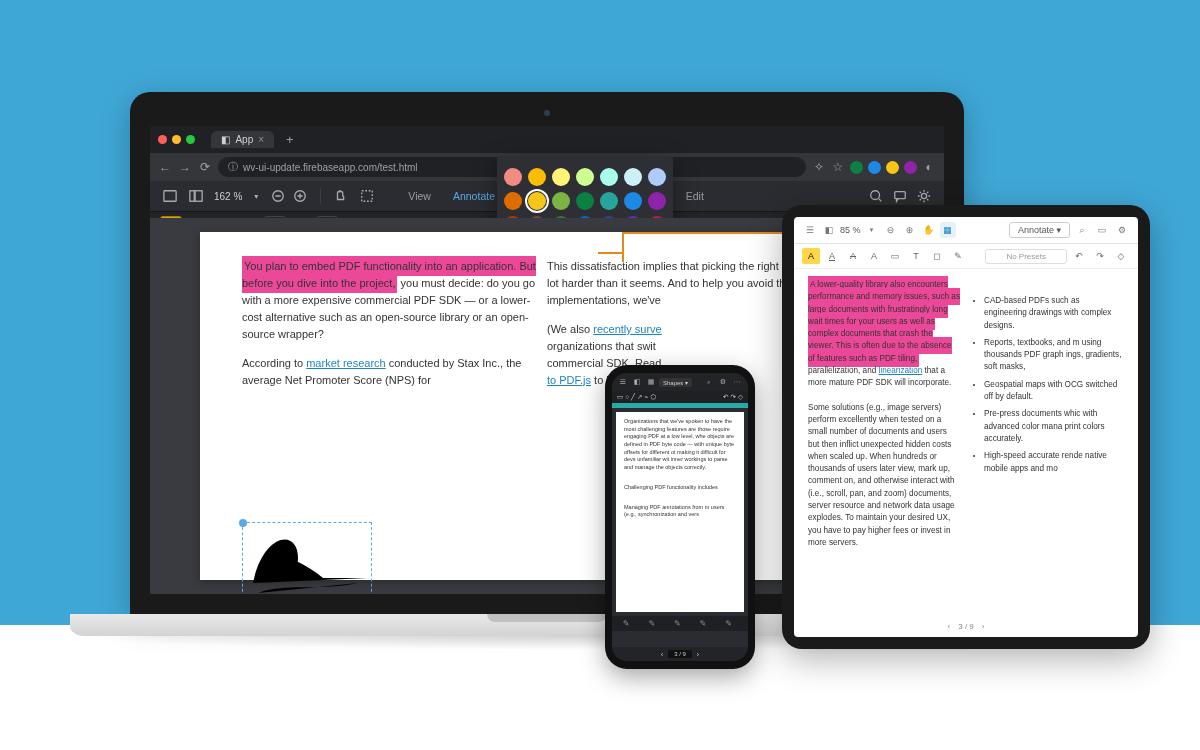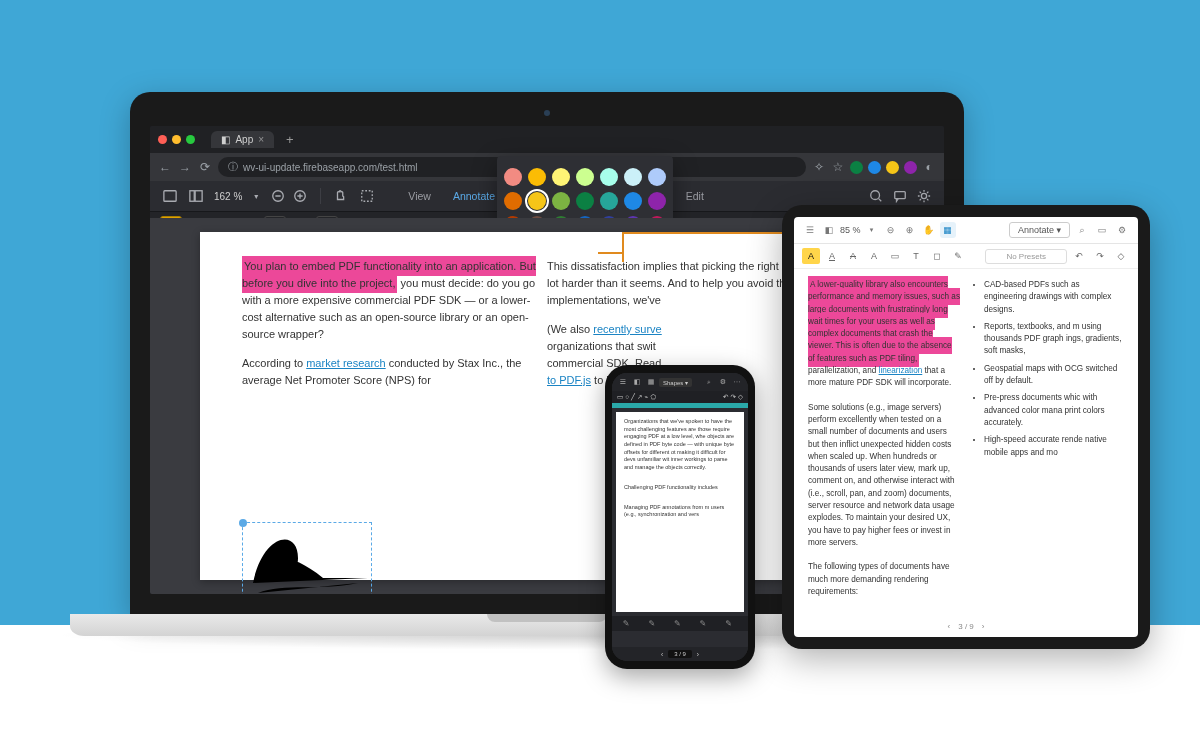--- a/index.html
+++ b/index.html
@@ -113,21 +113,21 @@
   .tab-tb{display:flex;align-items:center;gap:4px;padding:5px 8px;border-bottom:1px solid #e5e5e5;font-size:9px;color:#555}
   .tab-tb .l{display:flex;gap:3px;align-items:center}
   .tab-tb .ic{width:16px;height:16px;display:flex;align-items:center;justify-content:center;border-radius:3px;color:#777}
   .tab-tb .ic.act{color:#1b84c4;background:#e6f2fa}
   .tab-sel{border:1px solid #ccc;border-radius:3px;padding:2px 8px;font-size:9px;margin-left:auto}
   .tab-ann{display:flex;gap:3px;padding:4px 8px;border-bottom:1px solid #eee;font-size:9px;color:#666;align-items:center}
   .tab-ann .ic{width:18px;height:16px;display:flex;align-items:center;justify-content:center}
   .preset{border:1px solid #ddd;border-radius:3px;padding:2px 20px;font-size:8px;color:#999;margin-left:auto}
   .tab-doc{padding:10px 14px;height:340px;overflow:hidden;display:flex;gap:12px}
   .tab-col{flex:1;font-size:8.2px;line-height:1.5}
-  .tab-doc ul{padding-left:12px;margin:0 0}
+  .tab-doc ul{padding-left:12px;margin:16px 0}
   .tab-doc li{margin-bottom:5px}
   .redbox{border:1.5px solid #d24a3a;padding:1px}
   .tab-pager{position:absolute;bottom:6px;left:0;right:0;display:flex;justify-content:center;gap:8px;align-items:center;font-size:8px;color:#888}
 
   
   .phone{position:absolute;left:605px;top:365px;width:150px}
   .ph-bezel{background:#111;border-radius:22px;padding:8px 7px;box-shadow:0 8px 24px rgba(0,0,0,.35)}
   .ph-screen{background:#2b2c31;border-radius:15px;overflow:hidden;height:288px;position:relative;font-size:6.5px;color:#ccc}
   .ph-tb1{display:flex;align-items:center;gap:2px;padding:3px 5px;background:#232428}
   .ph-tb1 .ic{width:12px;height:12px;display:flex;align-items:center;justify-content:center;font-size:7px;color:#aaa}
@@ -387,21 +387,20 @@
         <span class="preset">No Presets</span>
         <span class="ic">↶</span>
         <span class="ic">↷</span>
         <span class="ic">◇</span>
       </div>
 
       <div class="tab-doc">
         <div class="tab-col">
           <p class="para"><mark>A lower-quality library also encounters performance and memory issues, such as large documents with frustratingly long wait times for your users as well as complex documents that crash the viewer. This is often due to the absence of features such as PDF tiling,</mark><span> parallelization, and </span><a class="link">linearization</a><span> that a more mature PDF SDK will incorporate.</span></p>
           <p class="para">Some solutions (e.g., image servers) perform excellently when tested on a small number of documents and users but then inflict unexpected hidden costs when scaled up. When hundreds or thousands of users later view, mark up, comment on, and otherwise interact with (i.e., scroll, pan, and zoom) documents, server resource and network data usage explodes. To maintain your desired UX, you have to pay higher fees or invest in more servers.</p>
-          <p class="para">The following types of documents have much more demanding rendering requirements:</p>
         </div>
         <div class="tab-col">
           <ul id="tab-bullets">
               <li>CAD-based PDFs such as engineering drawings with complex designs.</li>
               <li>Reports, textbooks, and m using thousands PDF graph ings, gradients, soft masks,</li>
               <li>Geospatial maps with OCG switched off by default.</li>
               <li>Pre-press documents whic with advanced color mana print colors accurately.</li>
               <li>High-speed accurate rende native mobile apps and mo</li>
             </ul>
         </div>

